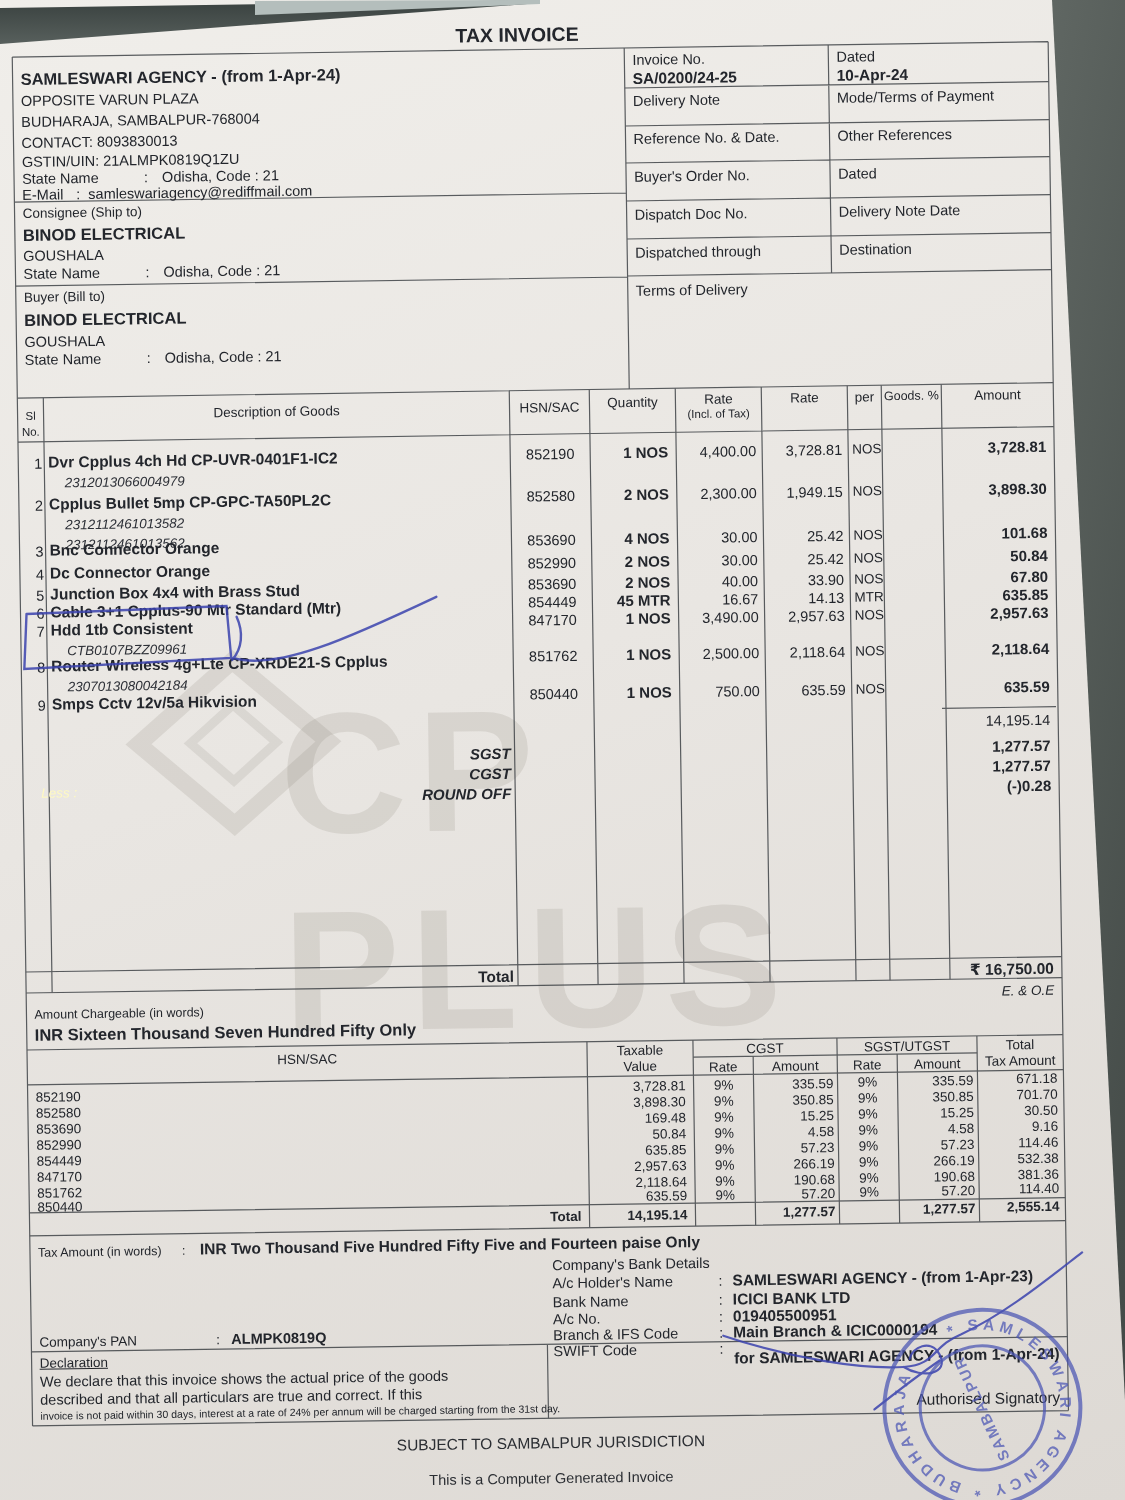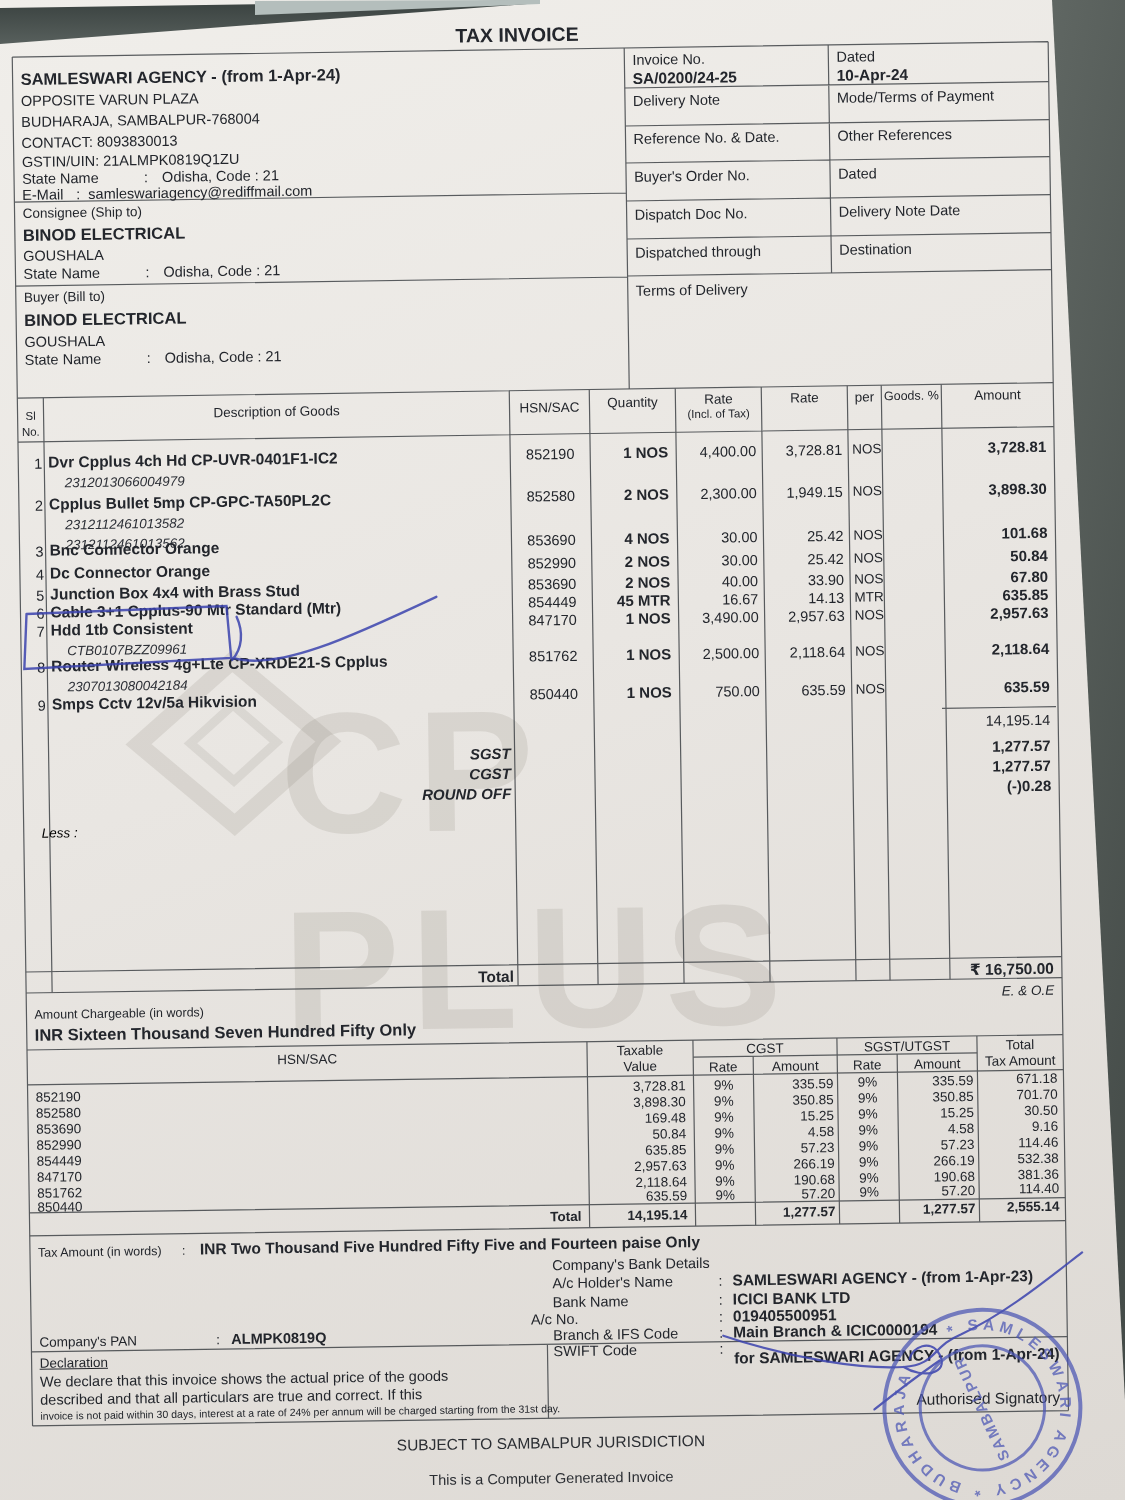--- a/index.html
+++ b/index.html
@@ -215,21 +215,21 @@
     <div class="t pr" style="top:664px">NOS</div>
     <div class="t amt" style="top:664px">635.59</div>
 
     <div class="t" style="top:697px;left:924px;width:104px;text-align:right;font-size:14.5px">14,195.14</div>
     <div class="t lev" style="top:723px">SGST</div>
     <div class="t amt" style="top:723px">1,277.57</div>
     <div class="t lev" style="top:743px">CGST</div>
     <div class="t amt" style="top:743px">1,277.57</div>
     <div class="t lev" style="top:763px">ROUND OFF</div>
     <div class="t amt" style="top:763px">(-)0.28</div>
-    <div class="t i f13" style="top:796px;left:18px;color:#000000">Less :</div>
+    <div class="t i f13" style="top:756px;left:18px;color:#fef9c3">Less :</div>
 
     <div class="t b f15" style="top:945px;left:240px;width:248px;text-align:right">Total</div>
     <div class="t b f15" style="top:945px;left:900px;width:128px;text-align:right">₹ 16,750.00</div>
     <div class="t i f13" style="top:968px;left:908px;width:120px;text-align:right">E. &amp; O.E</div>
 
     <div class="t f12" style="top:978px;left:8px">Amount Chargeable (in words)</div>
     <div class="t b f16" style="top:996px;left:8px">INR Sixteen Thousand Seven Hundred Fifty Only</div>
 
     <div class="t f13 ctr" style="top:1026px;left:0;width:560px">HSN/SAC</div>
     <div class="t f13 ctr" style="top:1022px;left:560px;width:106px">Taxable</div>
@@ -317,21 +317,21 @@
     <div class="t f12" style="top:1216px;left:152px">:</div>
     <div class="t b f15" style="top:1213px;left:170px">INR Two Thousand Five Hundred Fifty Five and Fourteen paise Only</div>
 
     <div class="t f14" style="top:1235px;left:522px">Company's Bank Details</div>
     <div class="t f14" style="top:1253px;left:522px">A/c Holder's Name</div>
     <div class="t f14" style="top:1253px;left:688px">:</div>
     <div class="t b f15" style="top:1252px;left:702px">SAMLESWARI AGENCY - (from 1-Apr-23)</div>
     <div class="t f14" style="top:1272px;left:522px">Bank Name</div>
     <div class="t f14" style="top:1272px;left:688px">:</div>
     <div class="t b f15" style="top:1271px;left:702px">ICICI BANK LTD</div>
-    <div class="t f14" style="top:1289px;left:500px">A/c No.</div>
+    <div class="t f14" style="top:1289px;left:522px">A/c No.</div>
     <div class="t f14" style="top:1289px;left:688px">:</div>
     <div class="t b f15" style="top:1288px;left:702px">019405500951</div>
     <div class="t f14" style="top:1305px;left:522px">Branch &amp; IFS Code</div>
     <div class="t f14" style="top:1305px;left:688px">:</div>
     <div class="t b f15" style="top:1304px;left:702px">Main Branch &amp; ICIC0000194</div>
     <div class="t f14" style="top:1321px;left:522px">SWIFT Code</div>
     <div class="t f14" style="top:1321px;left:688px">:</div>
     <div class="t b f15" style="top:1320px;left:702px"></div>
 
     <div class="t f13" style="top:1305px;left:8px">Company's PAN</div>

